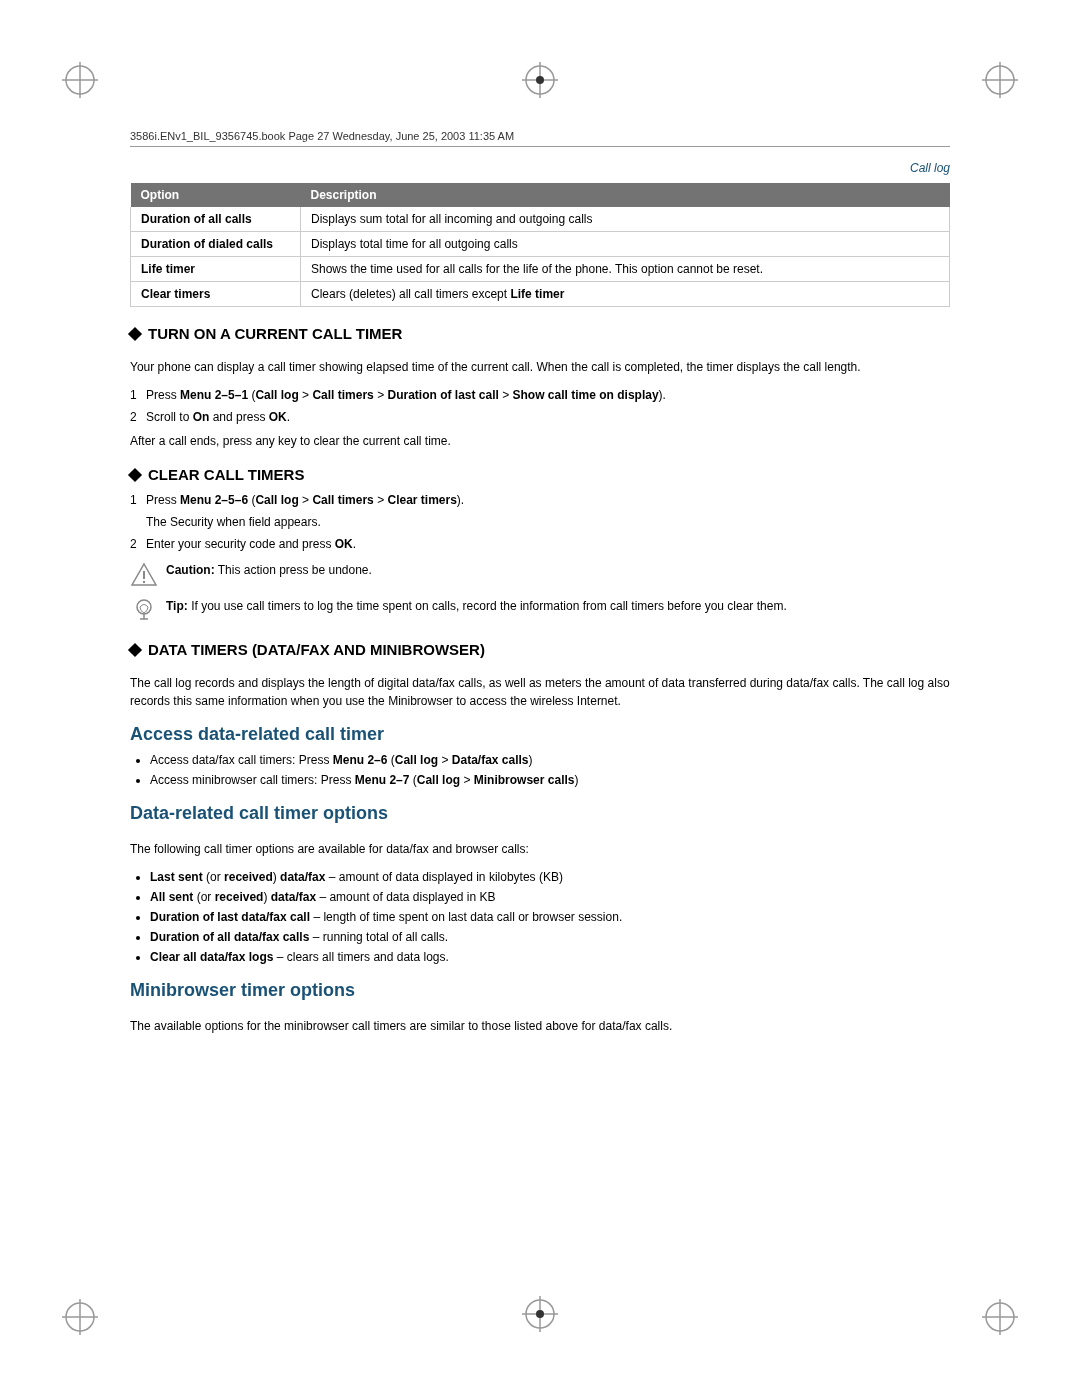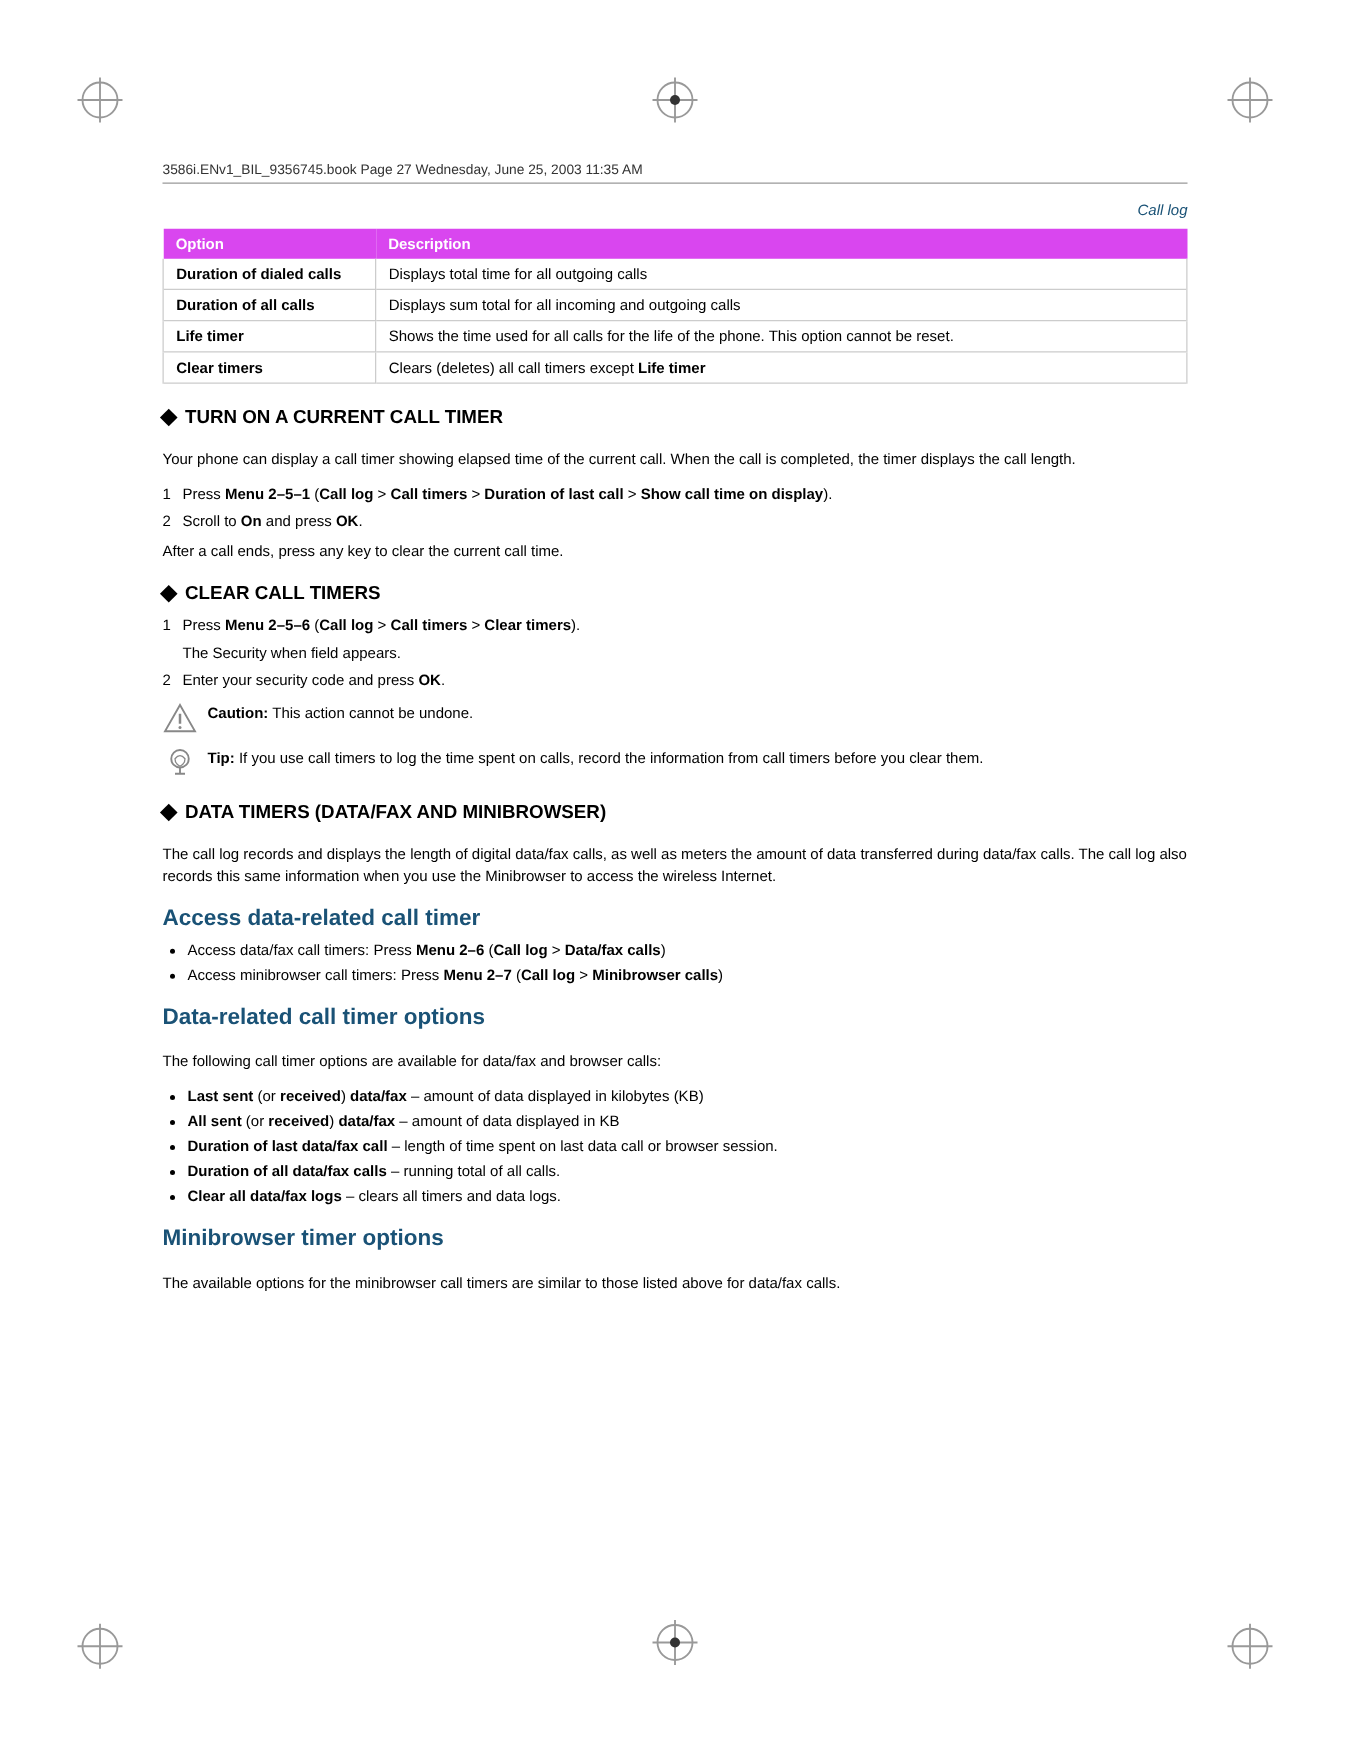--- a/index.html
+++ b/index.html
@@ -70,21 +70,21 @@
 
     
     .options-table {
       width: 100%;
       border-collapse: collapse;
       margin-bottom: 18px;
       font-size: 12px;
     }
 
     .options-table thead tr {
-      background-color: #d946ef;
+      background-color: #737373;
       color: white;
     }
 
     .options-table thead th {
       padding: 5px 10px;
       text-align: left;
       font-weight: bold;
       font-size: 12px;
     }
 
@@ -283,26 +283,26 @@
 
     <table class="options-table">
       <thead>
         <tr>
           <th>Option</th>
           <th>Description</th>
         </tr>
       </thead>
       <tbody>
         <tr>
+          <td>Duration of all calls</td>
+          <td>Displays sum total for all incoming and outgoing calls</td>
+        </tr>
+        <tr>
           <td>Duration of dialed calls</td>
           <td>Displays total time for all outgoing calls</td>
-        </tr>
-        <tr>
-          <td>Duration of all calls</td>
-          <td>Displays sum total for all incoming and outgoing calls</td>
         </tr>
         <tr>
           <td>Life timer</td>
           <td>
             <span>Shows the time used for all calls for the life of the phone. This option cannot be reset.</span>
           </td>
         </tr>
         <tr>
           <td>Clear timers</td>
           <td>Clears (deletes) all call timers except <strong>Life timer</strong></td>
@@ -349,21 +349,21 @@
       <div class="notice-box">
         <div class="notice-icon">
           <svg width="28" height="28" viewBox="0 0 28 28">
             <polygon points="14,3 26,24 2,24" fill="none" stroke="#888" stroke-width="1.5"></polygon>
             <line x1="14" y1="10" x2="14" y2="18" stroke="#888" stroke-width="2"></line>
             <circle cx="14" cy="21" r="1.2" fill="#888"></circle>
           </svg>
         </div>
         <div class="notice-text">
           <strong>Caution:</strong>
-          <span>This action cannot be undone.</span>
+          <span>This action press be undone.</span>
         </div>
       </div>
 
       <div class="notice-box">
         <div class="notice-icon">
           <svg width="28" height="28" viewBox="0 0 28 28">
             <circle cx="14" cy="10" r="7" fill="none" stroke="#888" stroke-width="1.5"></circle>
             <line x1="14" y1="17" x2="14" y2="22" stroke="#888" stroke-width="1.5"></line>
             <line x1="10" y1="22" x2="18" y2="22" stroke="#888" stroke-width="1.5"></line>
             <path d="M10,10 Q14,5 18,10 Q18,14 14,16 Q10,14 10,10Z" fill="none" stroke="#888" stroke-width="1"></path>

